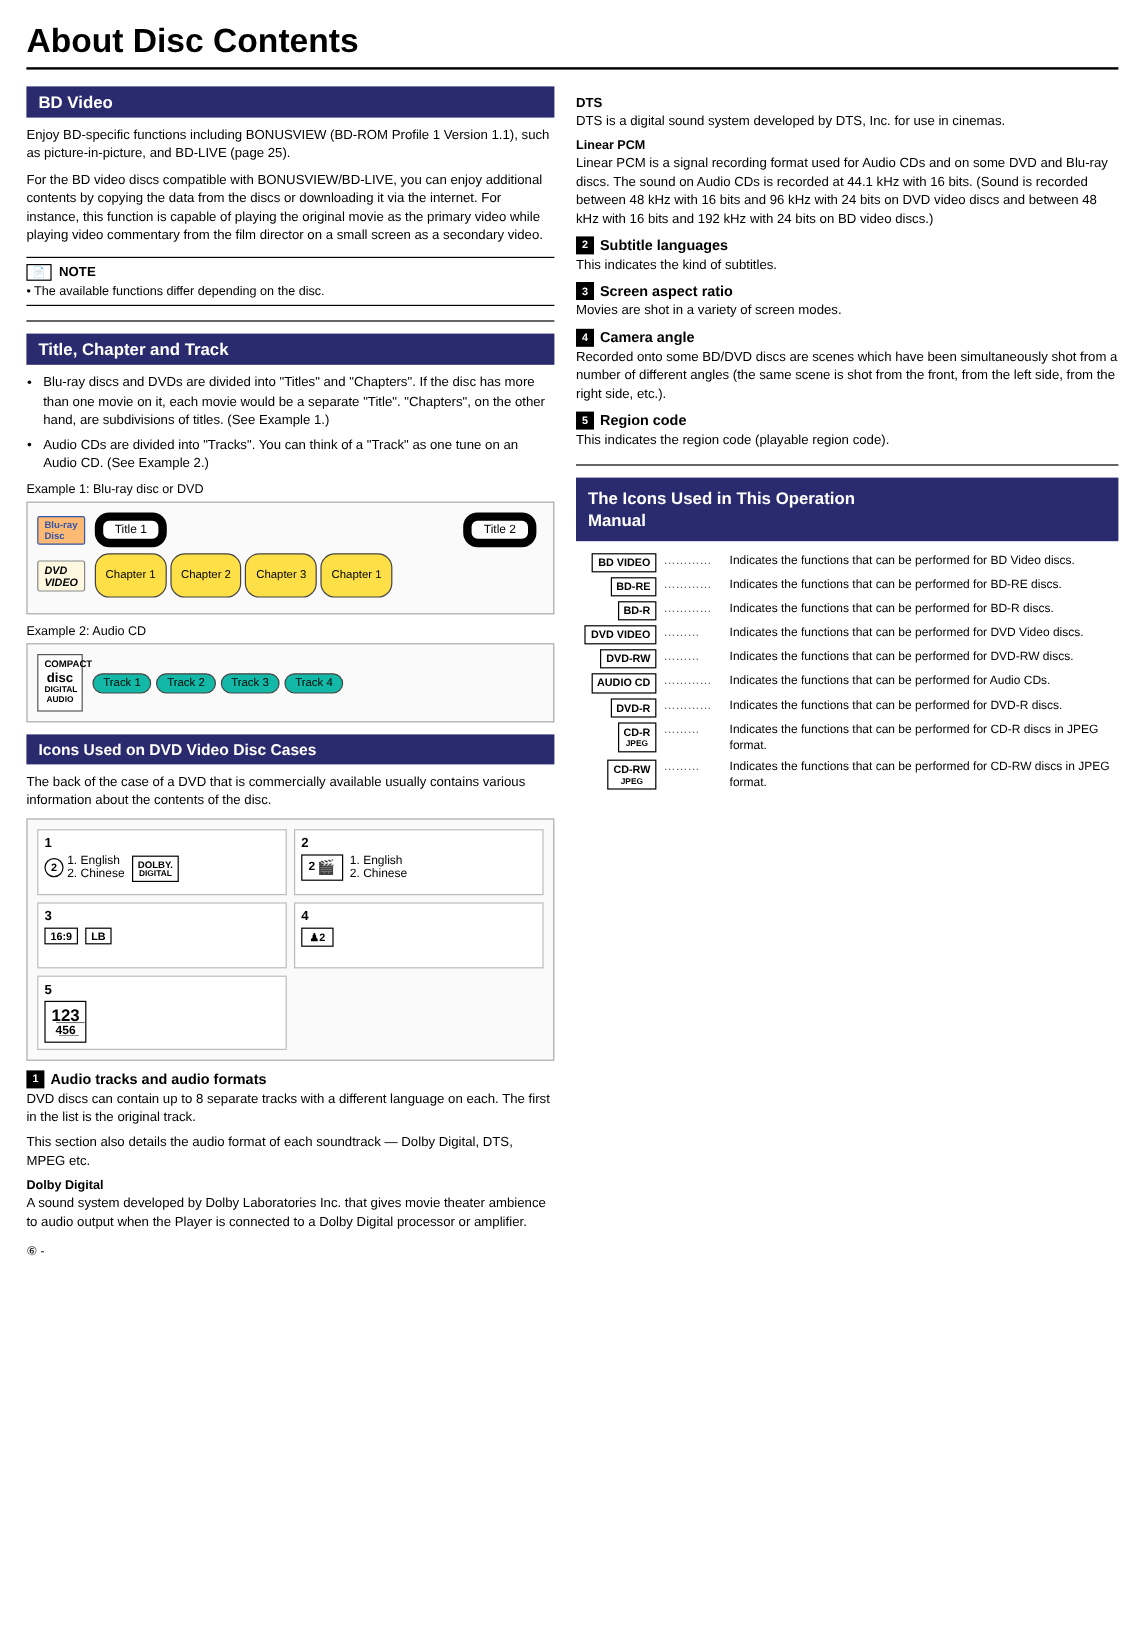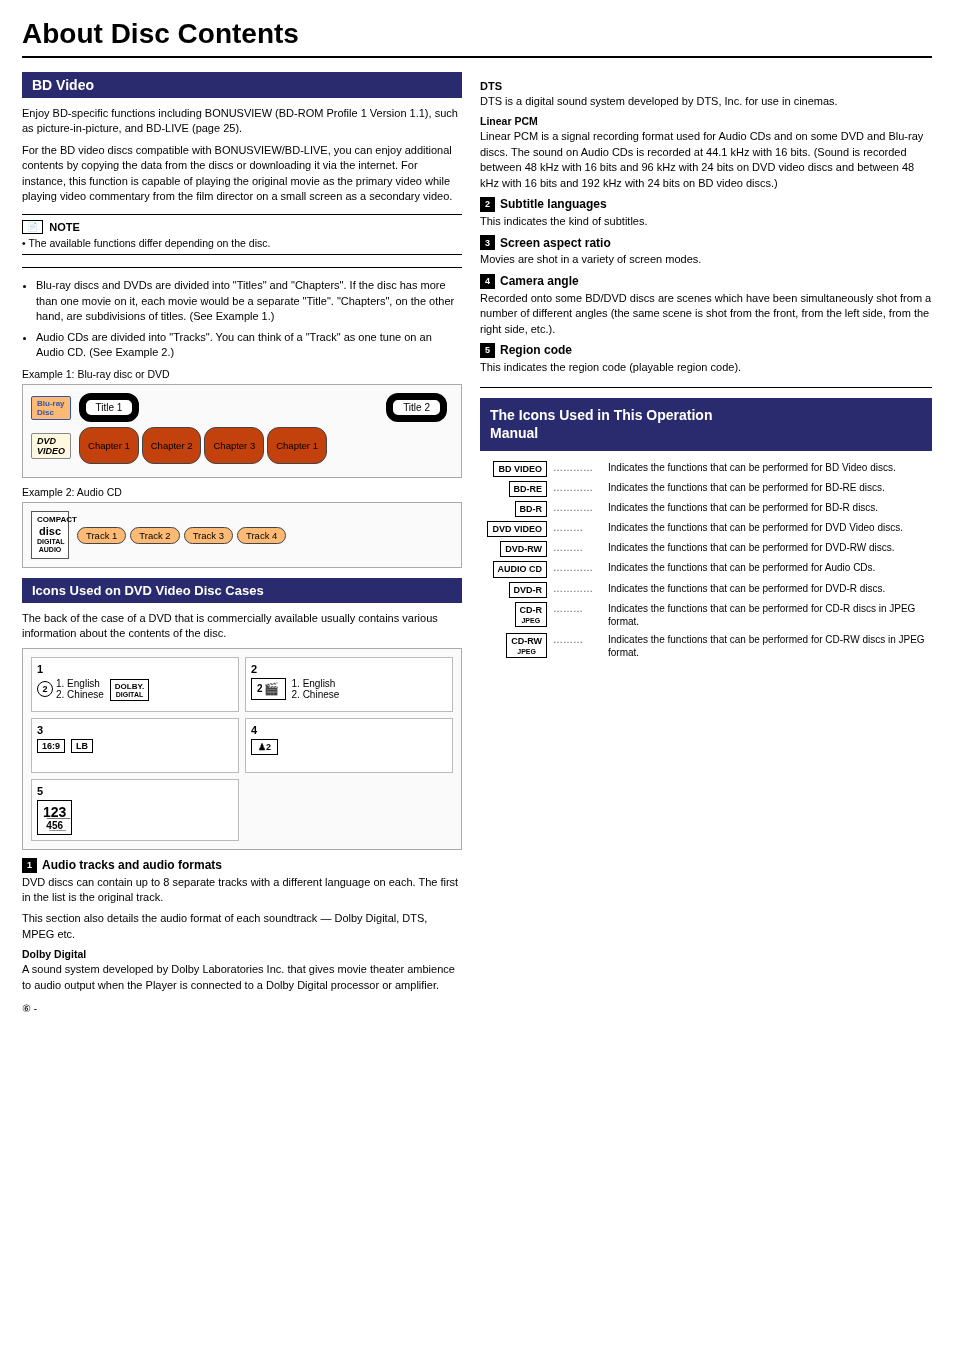--- a/index.html
+++ b/index.html
@@ -104,21 +104,21 @@
       font-size: 10px;
       margin-right: 6px;
       background: #fff;
     }
     .chapter-pill {
       border: 1px solid #444;
       border-radius: 12px;
       padding: 12px 8px;
       font-size: 9.5px;
       margin-right: 3px;
-      background: #c2410c;
+      background: #fde047;
     }
     .cd-diagram {
       border: 1px solid #aaa;
       padding: 8px;
       margin-bottom: 10px;
       background: #fafafa;
     }
     .cd-row {
       display: flex;
       align-items: center;
@@ -132,21 +132,21 @@
       font-weight: bold;
       text-align: center;
       line-height: 1.2;
     }
     .track-pill {
       border: 1px solid #444;
       border-radius: 12px;
       padding: 2px 8px;
       font-size: 9.5px;
       margin-right: 4px;
-      background: #fdba74;
+      background: #14b8a6;
     }
     
     .icons-section-header {
       background: #2a2a6e;
       color: #fff;
       font-size: 14px;
       font-weight: bold;
       padding: 8px 10px;
       margin-bottom: 8px;
       line-height: 1.3;
@@ -290,20 +290,21 @@
         <span class="note-icon">📄</span>
         <span>NOTE</span>
       </div>
       <div>
         • <span>The available functions differ depending on the disc.</span>
       </div>
     </div>
 
     <hr class="section-divider">
 
+    <div class="section-header">Title, Chapter and Track</div>
     <ul class="bullet-list">
       <li>Blu-ray discs and DVDs are divided into "Titles" and "Chapters". If the disc has more than one movie on it, each movie would be a separate "Title". "Chapters", on the other hand, are subdivisions of titles. (See Example 1.)</li>
       <li>Audio CDs are divided into "Tracks". You can think of a "Track" as one tune on an Audio CD. (See Example 2.)</li>
     </ul>
 
     <div class="example-label">Example 1: Blu-ray disc or DVD</div>
     <div class="disc-diagram">
 
       <div class="disc-row">
         <span class="disc-icon bluray-icon">Blu-ray<br>Disc</span>

